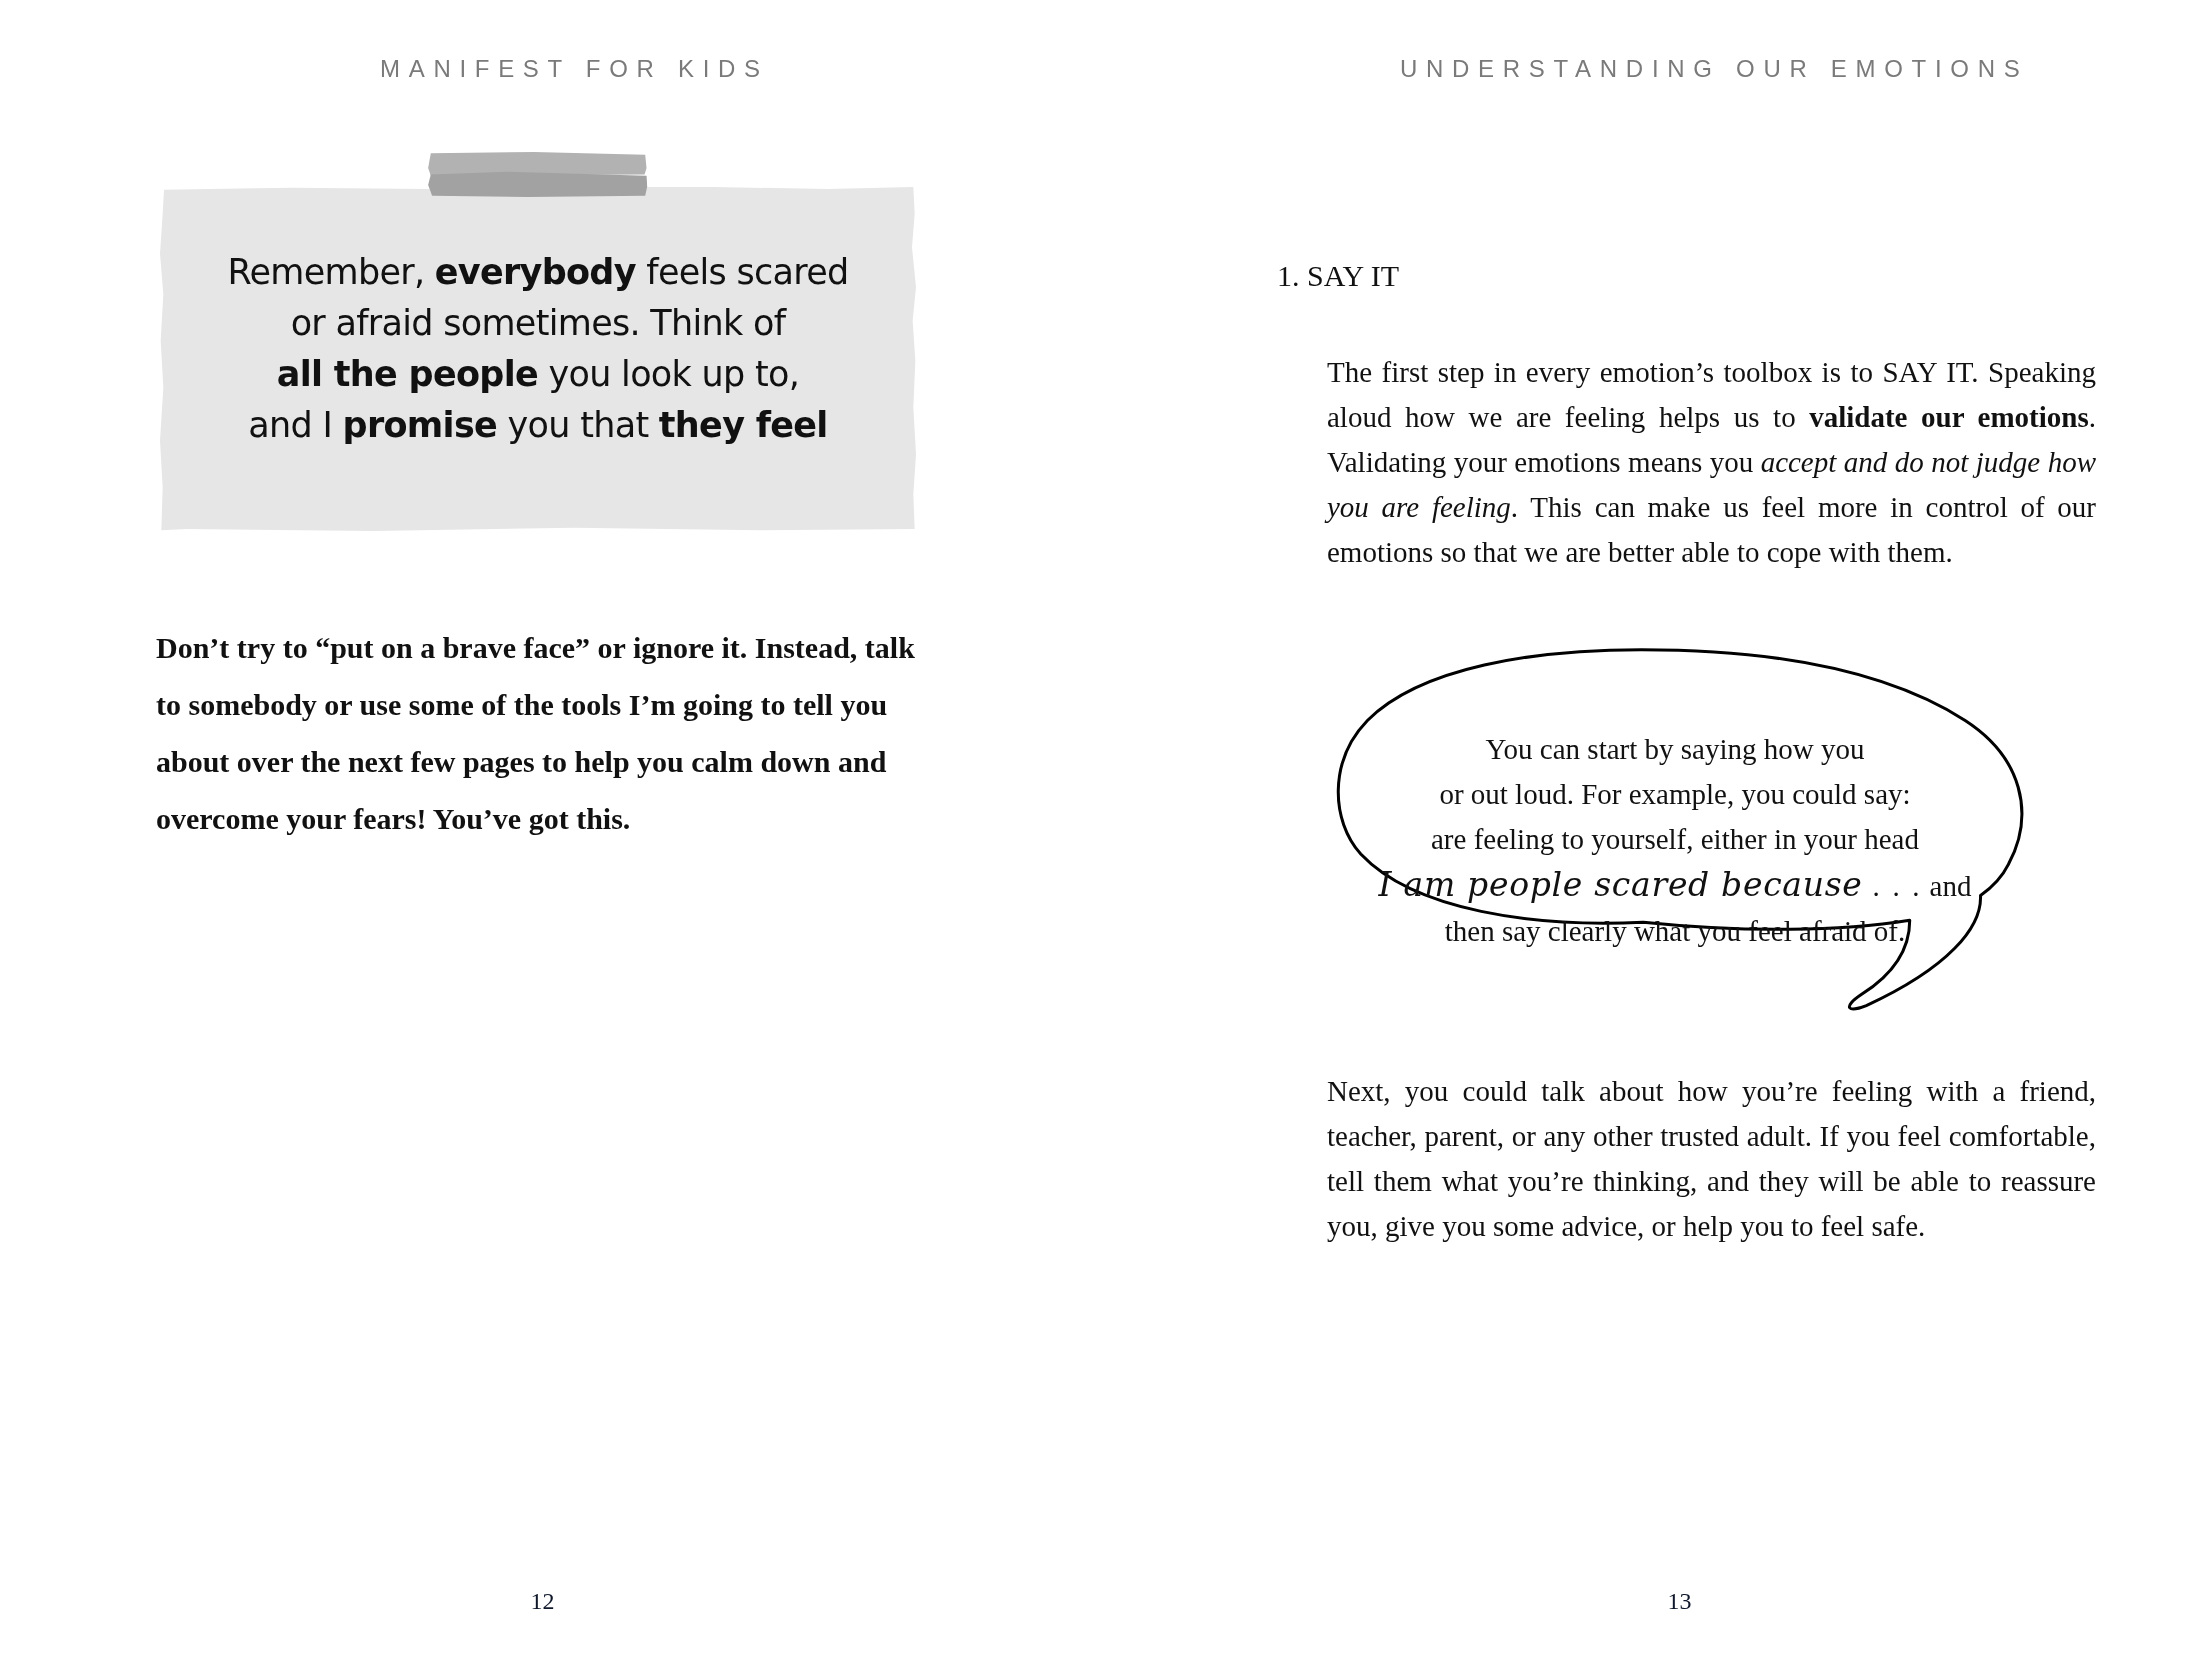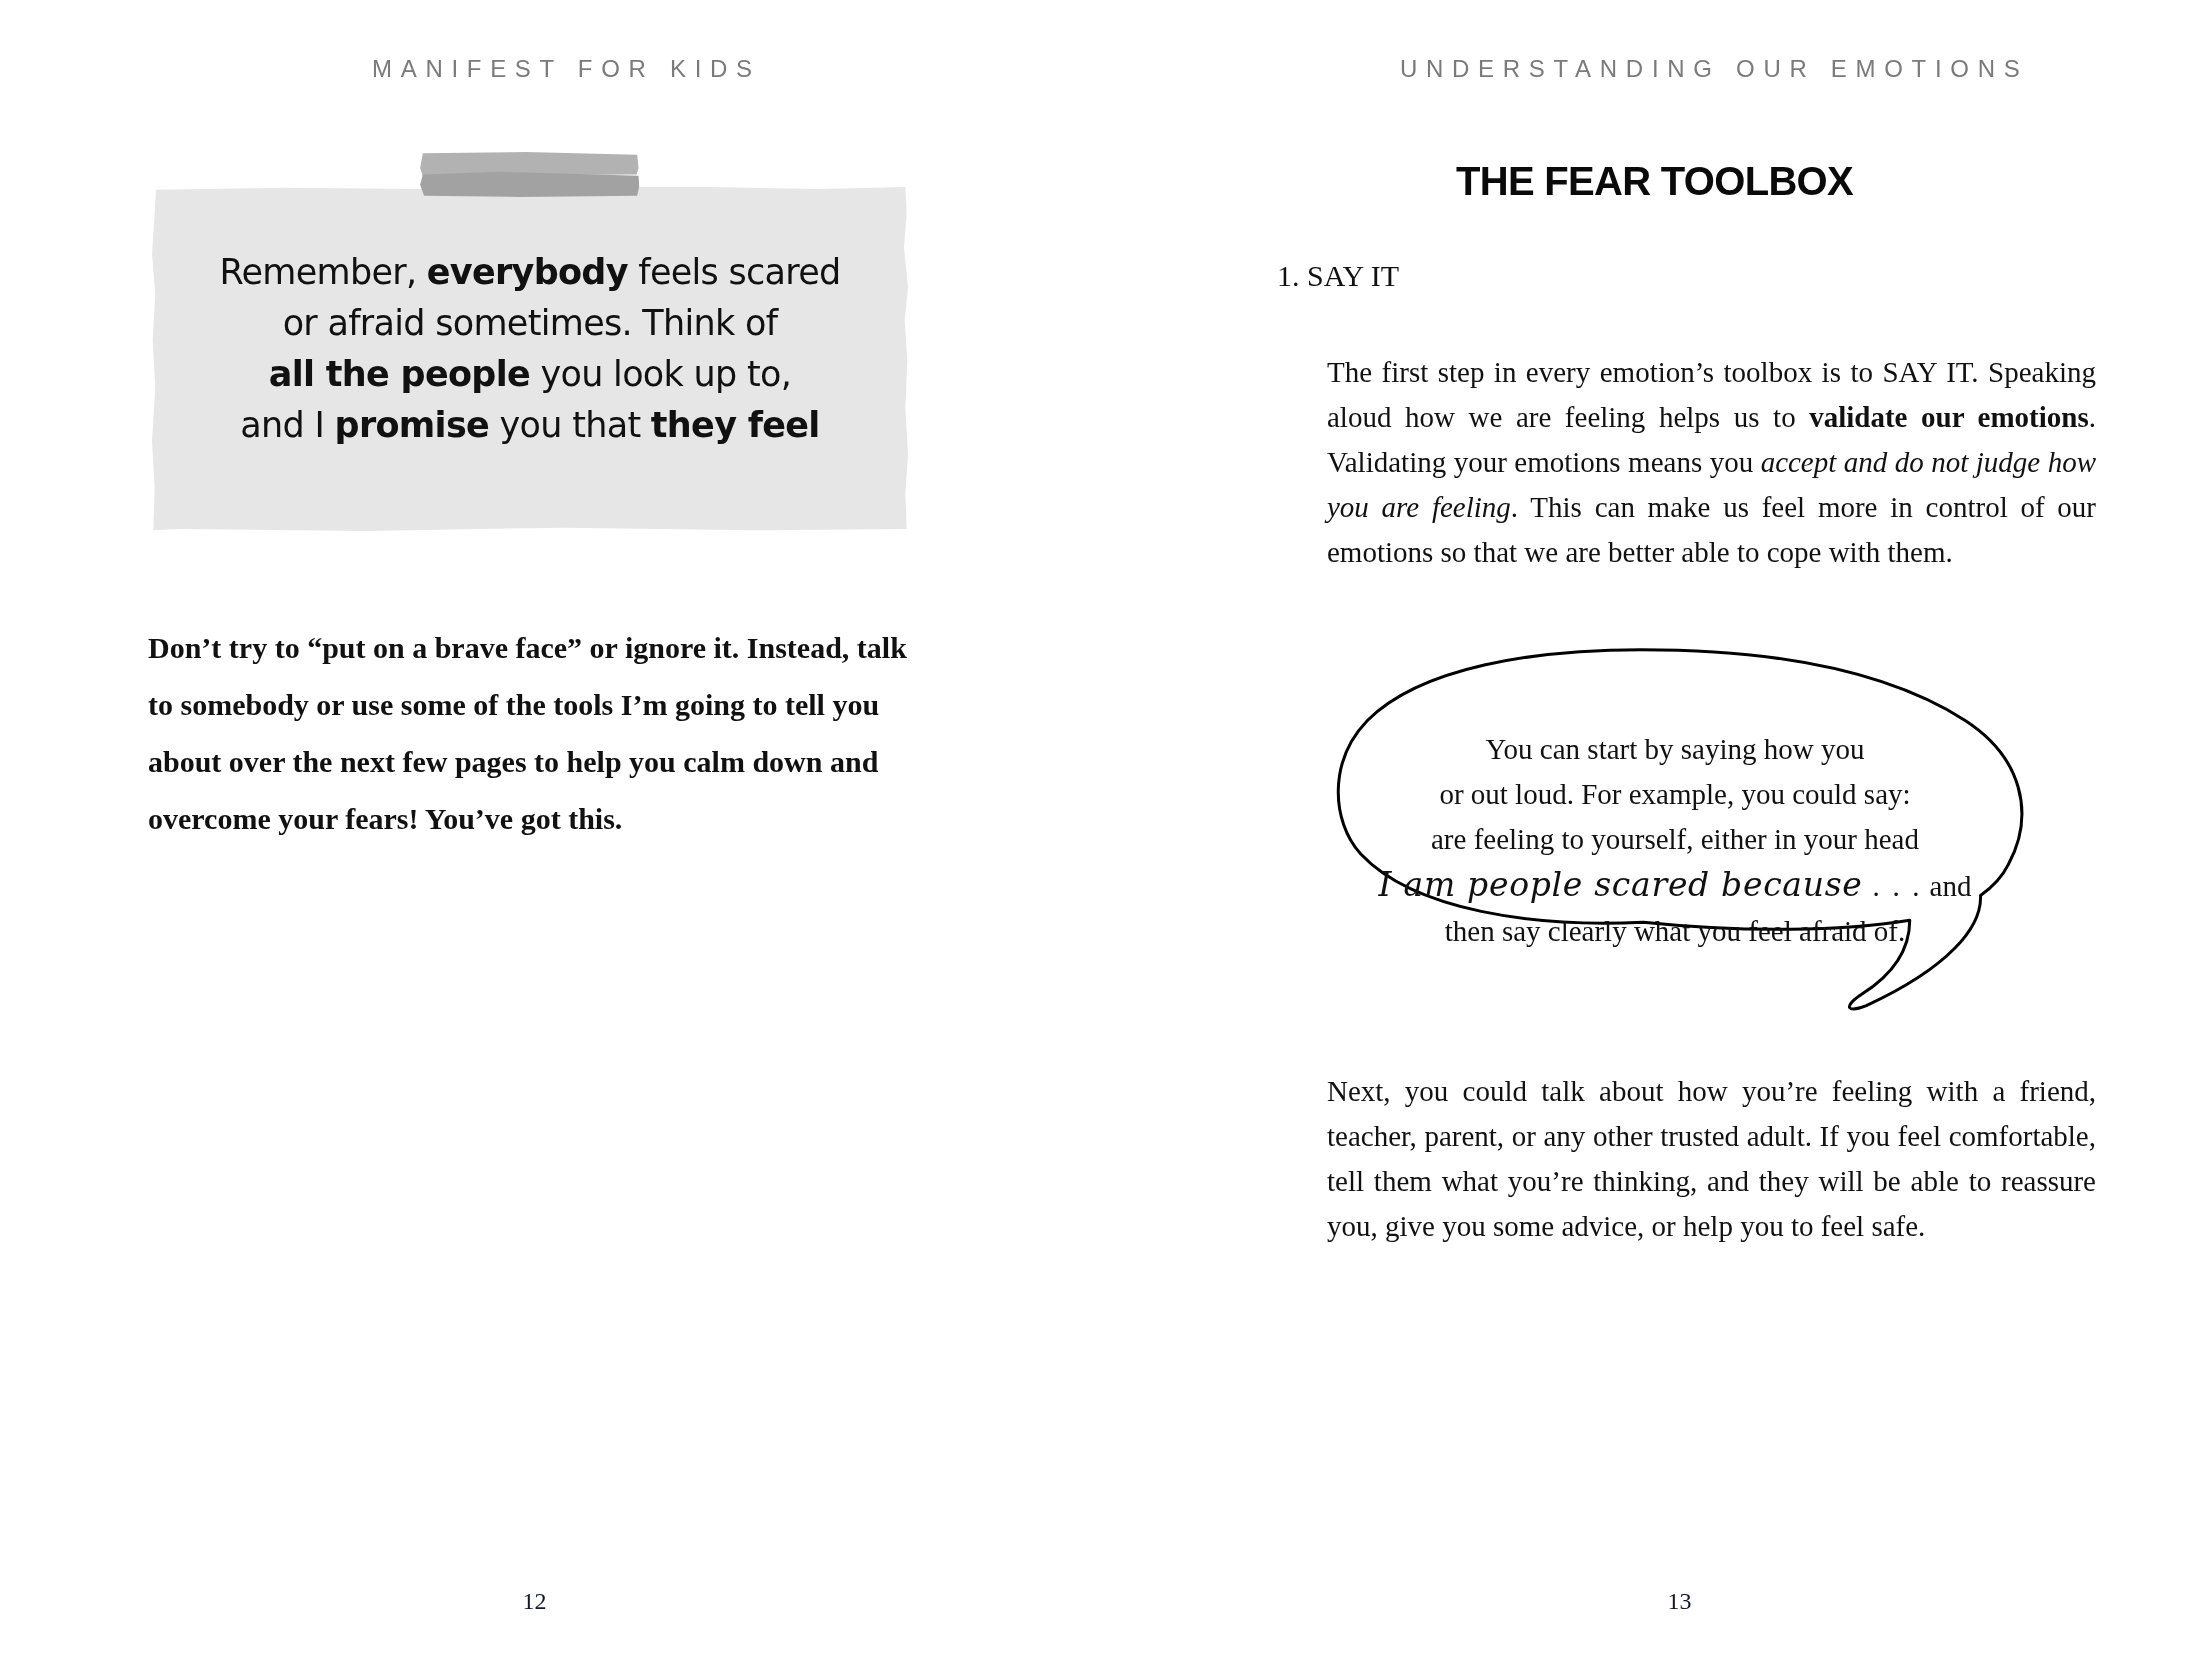--- a/index.html
+++ b/index.html
@@ -1,18 +1,18 @@
 <!DOCTYPE html>
 <html style="font-size:10.7px"><head>
   <meta charset="utf-8">
   <style>
     html, body { margin: 0; padding: 0; background: #ffffff; }
     body { width: 2205px; height: 1654px; position: relative; overflow: hidden; color: #111; }
     .page { position: absolute; top: 0; height: 1654px; }
-    .page-left { left: 0; width: 1103px; }
+    .page-left { left: 8px; width: 1103px; }
     .page-right { left: 1103px; width: 1103px; }
 
     .running-head {
       position: absolute; top: 55px;
       font-family: "Liberation Sans", sans-serif;
       font-weight: 300; font-size: 24px; letter-spacing: 8.7px;
       color: #7a7a7a; white-space: nowrap; text-transform: uppercase;
     }
     .page-left .running-head { left: 372px; }
     .page-right .running-head { left: 297px; }
@@ -106,21 +106,20 @@
     <p>about over the next few pages to help you calm down and</p>
     <p>overcome your fears! You’ve got this.</p>
   </div>
 
   <div class="folio">12</div>
 </div>
 
 <div class="page page-right">
   <div class="running-head">UNDERSTANDING OUR EMOTIONS</div>
 
-  <div class="section-title">THE FEAR TOOLBOX</div>
   <div class="step-heading">1. SAY IT</div>
 
   <p class="body-para para-1"><span>The first step in every emotion’s toolbox is to SAY IT. Speaking aloud how we are feeling helps us to </span><b>validate our emotions</b><span>. Validating your emotions means you </span><i>accept and do not judge how you are feeling</i><span>. This can make us feel more in control of our emotions so that we are better able to cope with them.</span></p>
 
   <div class="bubble">
     <svg width="708" height="374" viewBox="0 0 1060 560">
       <path d="M463 412 C300 420 120 395 40 310 C-5 260 -8 170 50 110 C130 30 300 4 460 4 C640 4 820 30 945 110 C1030 165 1050 250 1010 325 C1000 345 985 360 968 372 C970 420 920 480 797 537 C770 548 760 540 790 520 C845 485 862 445 862 409 C760 425 620 428 463 412 Z" fill="#ffffff" stroke="#000" stroke-width="4.5" stroke-linejoin="round"></path>
     </svg>
     <div class="bubble-text">
       <span class="line">You can start by saying how you</span>

